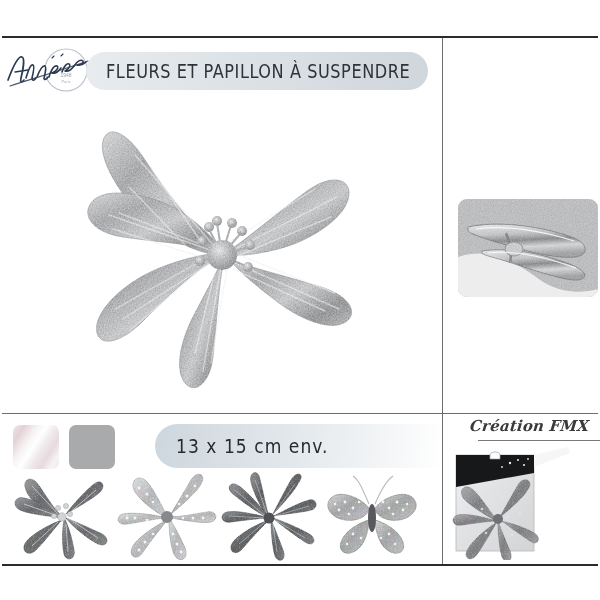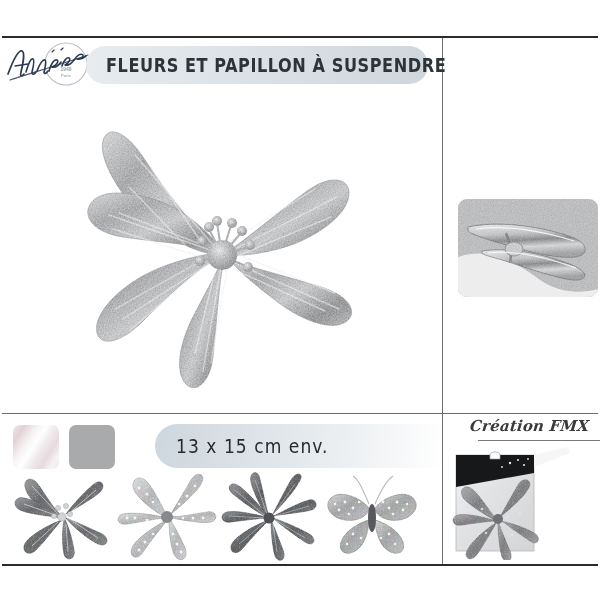--- a/index.html
+++ b/index.html
@@ -41,22 +41,22 @@
   .divider-h-right {
     position: absolute;
     left: 443px; top: 413px;
     width: 155px; height: 1px;
     background: #6e6e6e;
   }
 
   
   .header-zone {
     position: absolute;
-    left: 2px; top: 36px;
-    width: 440px; height: 56px; font-weight: bold;
+    left: 2px; top: 42px;
+    width: 440px; height: 56px;
   }
   .logo {
     position: absolute;
     left: 2px; top: 2px;
     width: 92px; height: 52px;
   }
   .logo svg { display: block; }
 
   .title-pill {
     position: absolute;

